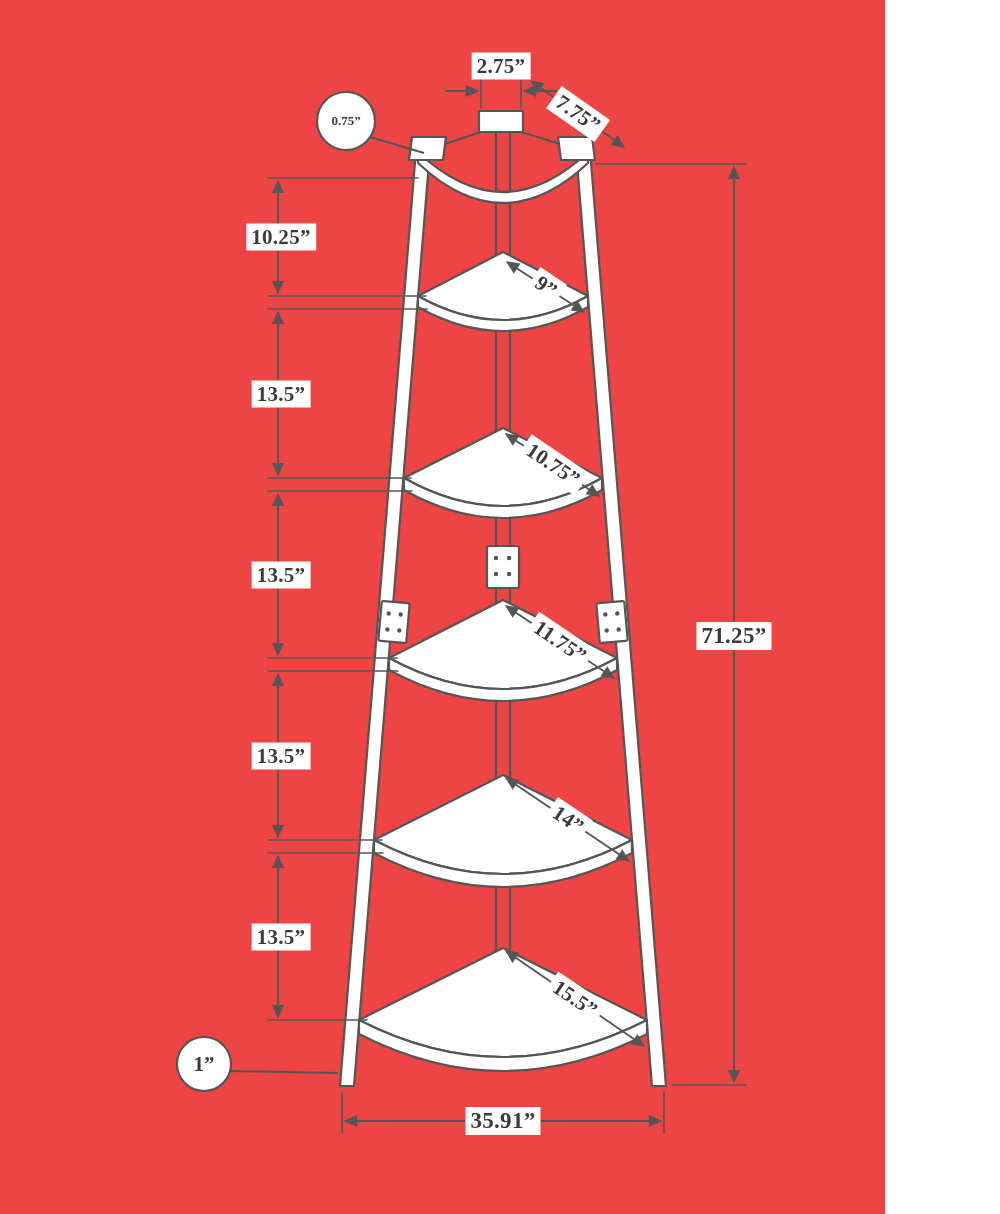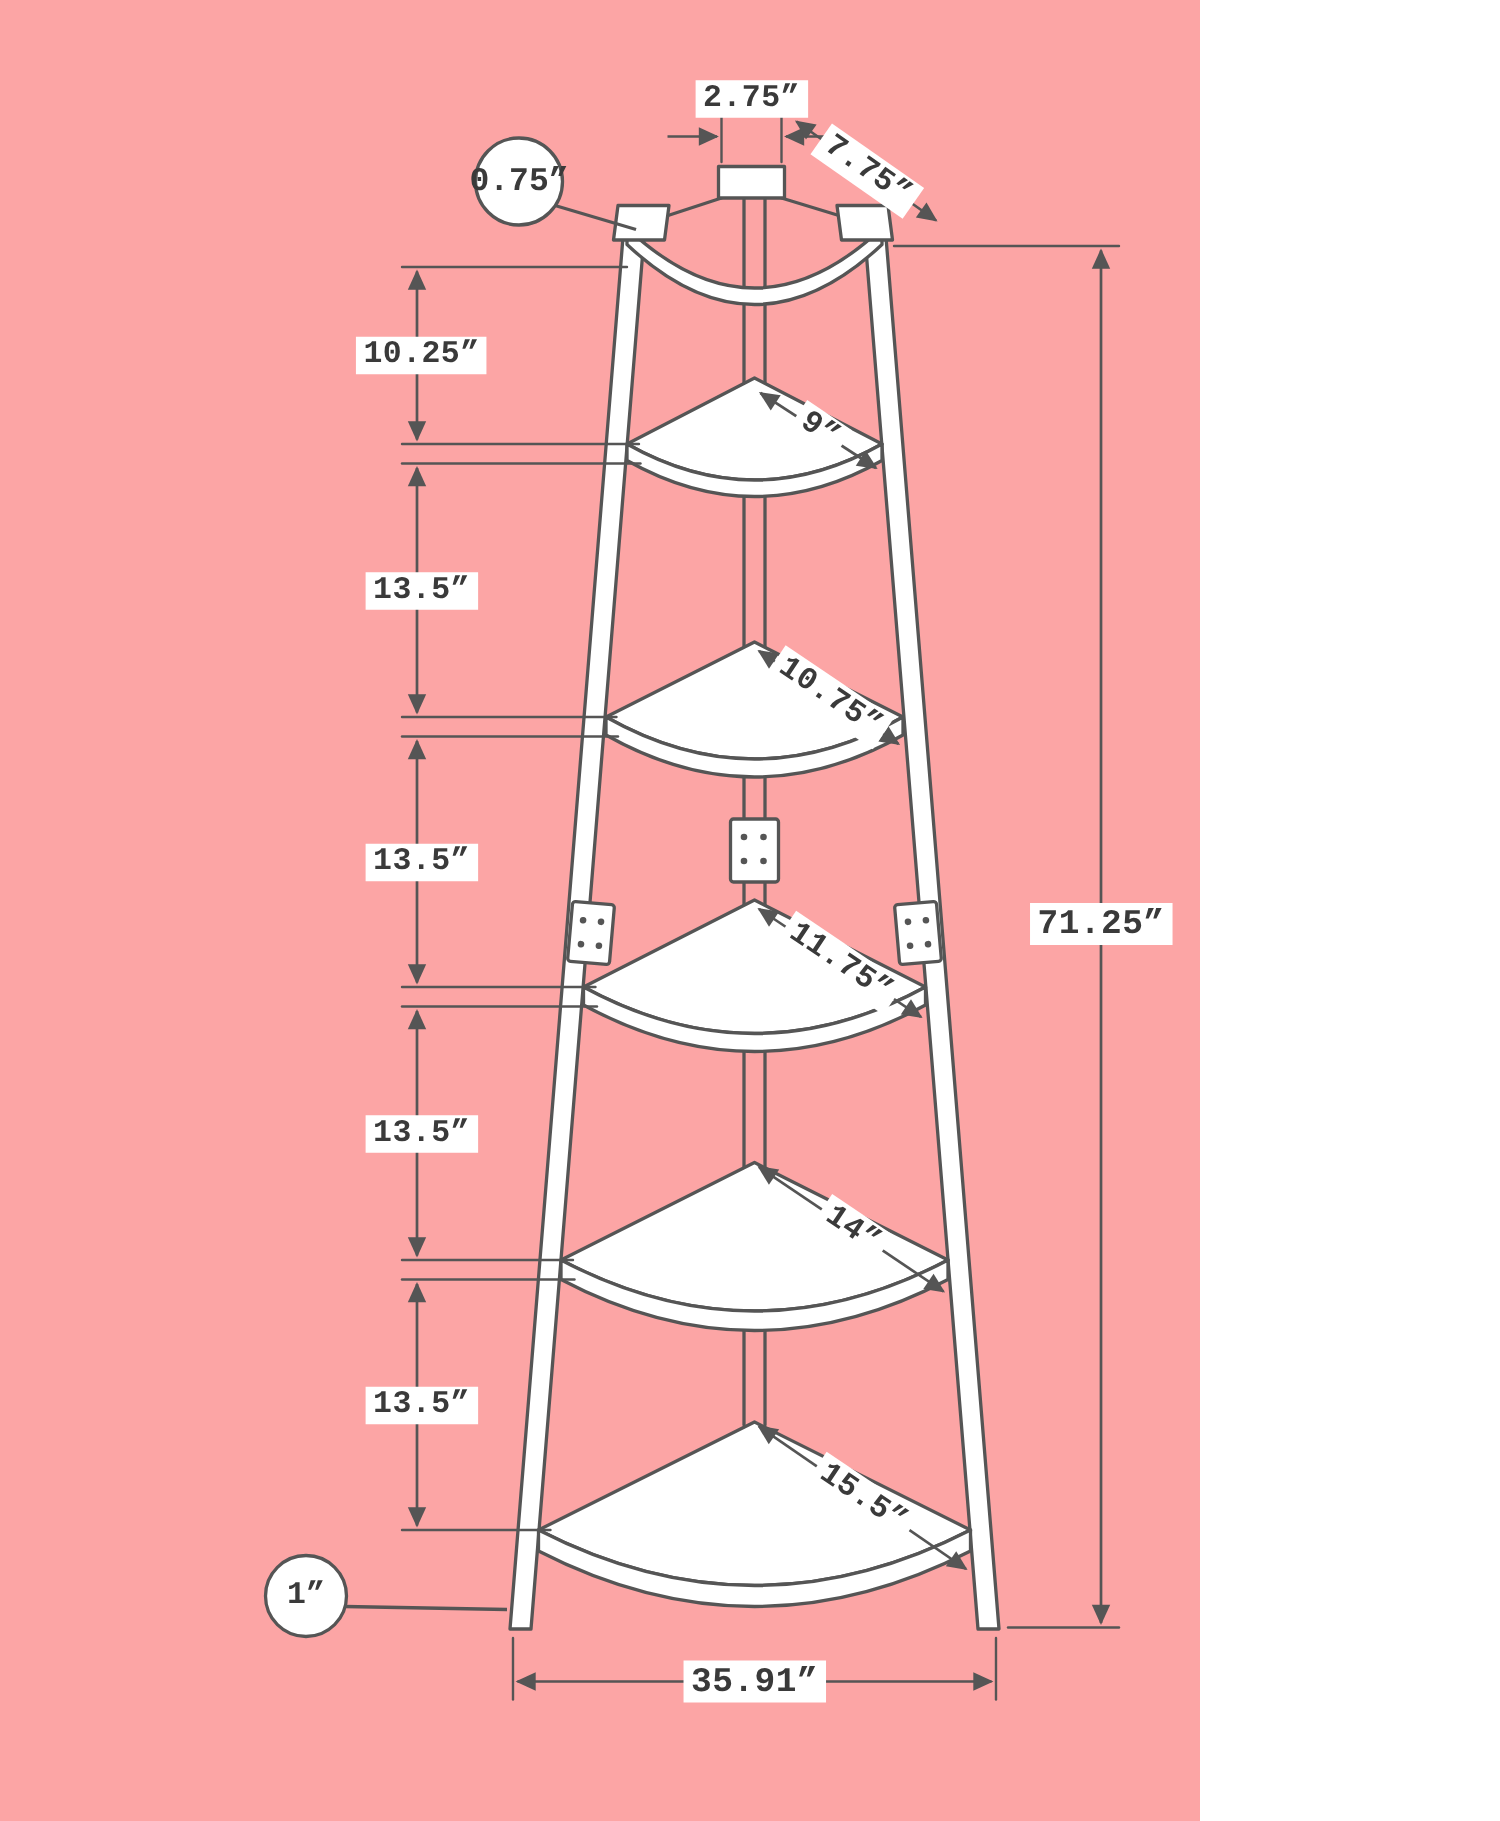--- a/index.html
+++ b/index.html
@@ -1,21 +1,21 @@
 <!DOCTYPE html>
 <html><head>
 <meta charset="utf-8">
 <style>
   html, body { margin: 0; padding: 0; background: #ffffff; }
   .stage {
     position: relative;
-    width: 800px;
+    width: 885px;
     height: 1214px;
-    background: #fca5a5;
-    font-family: Liberation Mono, monospace;
+    background: #ef4444;
+    font-family: Liberation Serif, serif;
     overflow: hidden;
   }
   .stage svg { position: absolute; left: 0; top: 0; }
   .dim-label {
     position: absolute;
     transform: translate(-50%, -50%);
     background: #ffffff;
     padding: 1px 5px;
     font-size: 21px;
     font-weight: 600;
@@ -24,21 +24,21 @@
     letter-spacing: 0.3px;
   }
   .dim-label.big { font-size: 23px; }
   .dim-label.rot34 { transform: translate(-50%, -50%) rotate(34deg); }
   .dim-label.rot35 { transform: translate(-50%, -50%) rotate(35deg); }
   .callout-label {
     position: absolute;
     transform: translate(-50%, -50%);
     background: transparent;
     padding: 0;
-    font-size: 22px;
+    font-size: 13px;
     font-weight: 600;
     color: #3a3a3a;
     white-space: nowrap;
   }
 </style>
 </head>
 <body>
 
 <div class="stage">
 
@@ -184,17 +184,17 @@
   <div class="dim-label" style="left:281px; top:575px;">13.5”</div>
   <div class="dim-label" style="left:281px; top:756px;">13.5”</div>
   <div class="dim-label" style="left:281px; top:937px;">13.5”</div>
 
   <div class="dim-label rot34" style="left:546px; top:287px;">9”</div>
   <div class="dim-label rot34" style="left:553px; top:465px;">10.75”</div>
   <div class="dim-label rot34" style="left:560px; top:642px;">11.75”</div>
   <div class="dim-label rot34" style="left:568px; top:820px;">14”</div>
   <div class="dim-label rot34" style="left:575px; top:999px;">15.5”</div>
 
-  <div class="dim-label big" style="left:734px; top:616px;">71.25”</div>
+  <div class="dim-label big" style="left:734px; top:636px;">71.25”</div>
   <div class="dim-label big" style="left:503px; top:1121px;">35.91”</div>
   <div class="callout-label" style="left:204px; top:1064px; font-size:21px;">1”</div>
 
 </div>
 
 </body></html>

